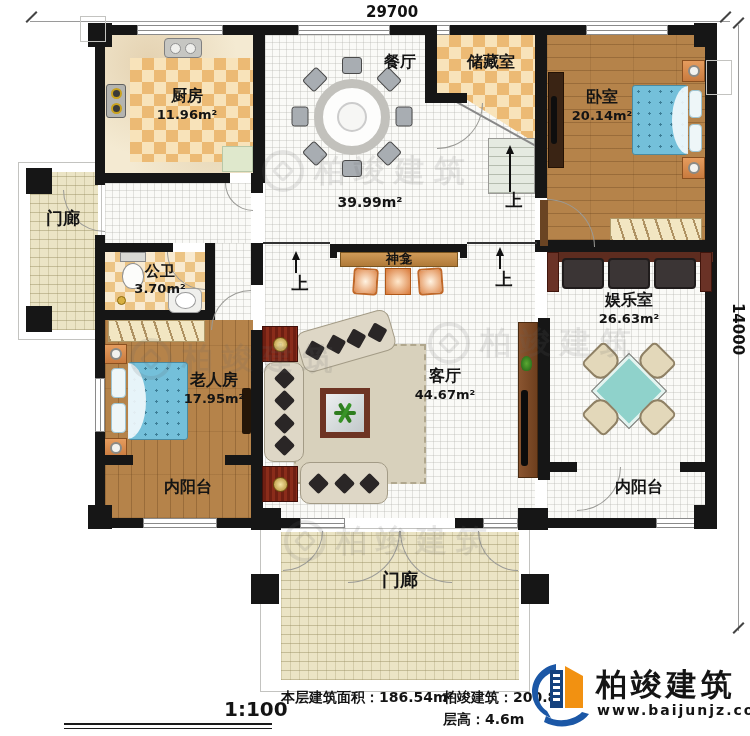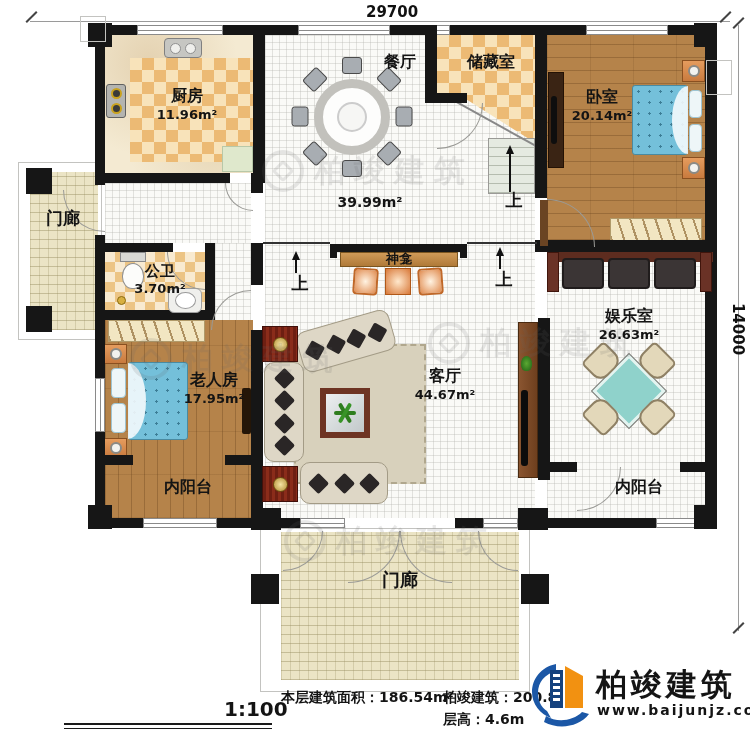--- a/index.html
+++ b/index.html
@@ -276,21 +276,21 @@
     <div class="rarea">3.70m²</div>
   </div>
   <div class="rname" style="left:214px;top:388px">
     <div>老人房</div>
     <div class="rarea">17.95m²</div>
   </div>
   <div class="rname" style="left:445px;top:384px">
     <div>客厅</div>
     <div class="rarea">44.67m²</div>
   </div>
-  <div class="rname" style="left:629px;top:324px">
+  <div class="rname" style="left:629px;top:308px">
     <div>娱乐室</div>
     <div class="rarea">26.63m²</div>
   </div>
   <div class="rname" style="left:188px;top:487px">内阳台</div>
   <div class="rname" style="left:639px;top:487px">内阳台</div>
   <div class="rname" style="left:63px;top:218px;font-size:17px">门廊</div>
   <div class="rname" style="left:400px;top:580px;font-size:18px">门廊</div>
 
   <div class="wm" style="left:262px;top:150px">
     <span class="wm-c"></span>

